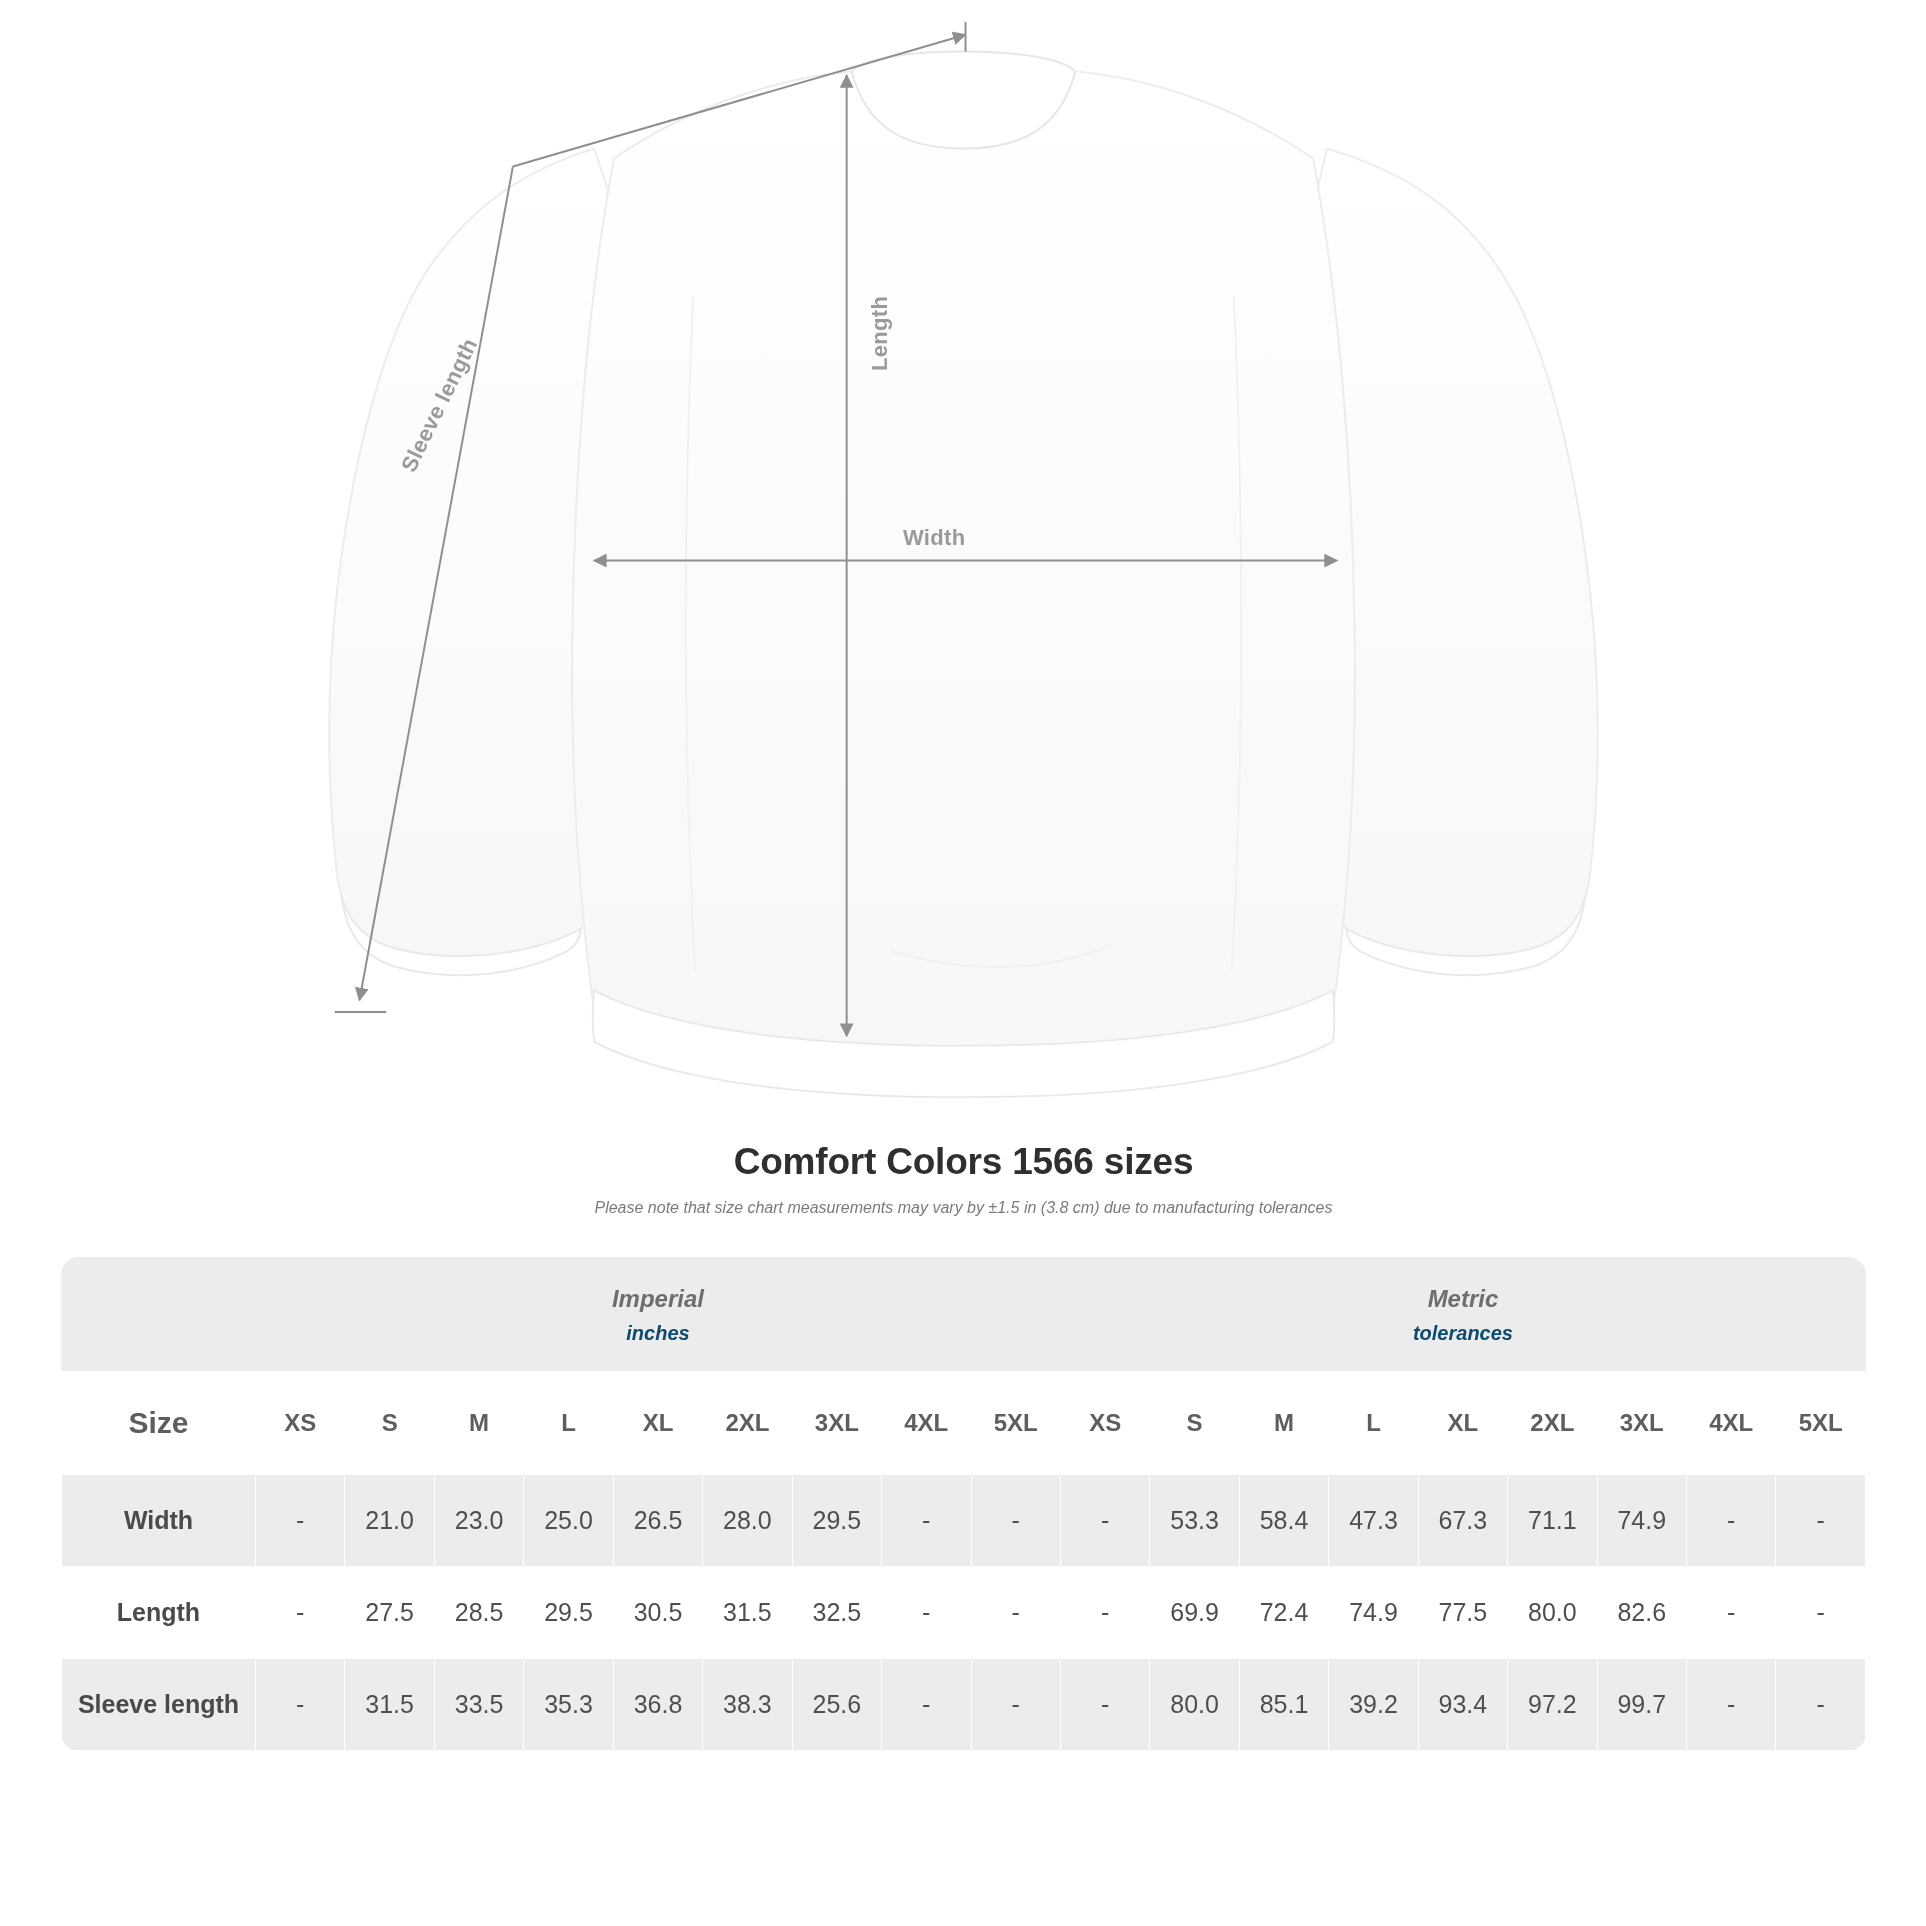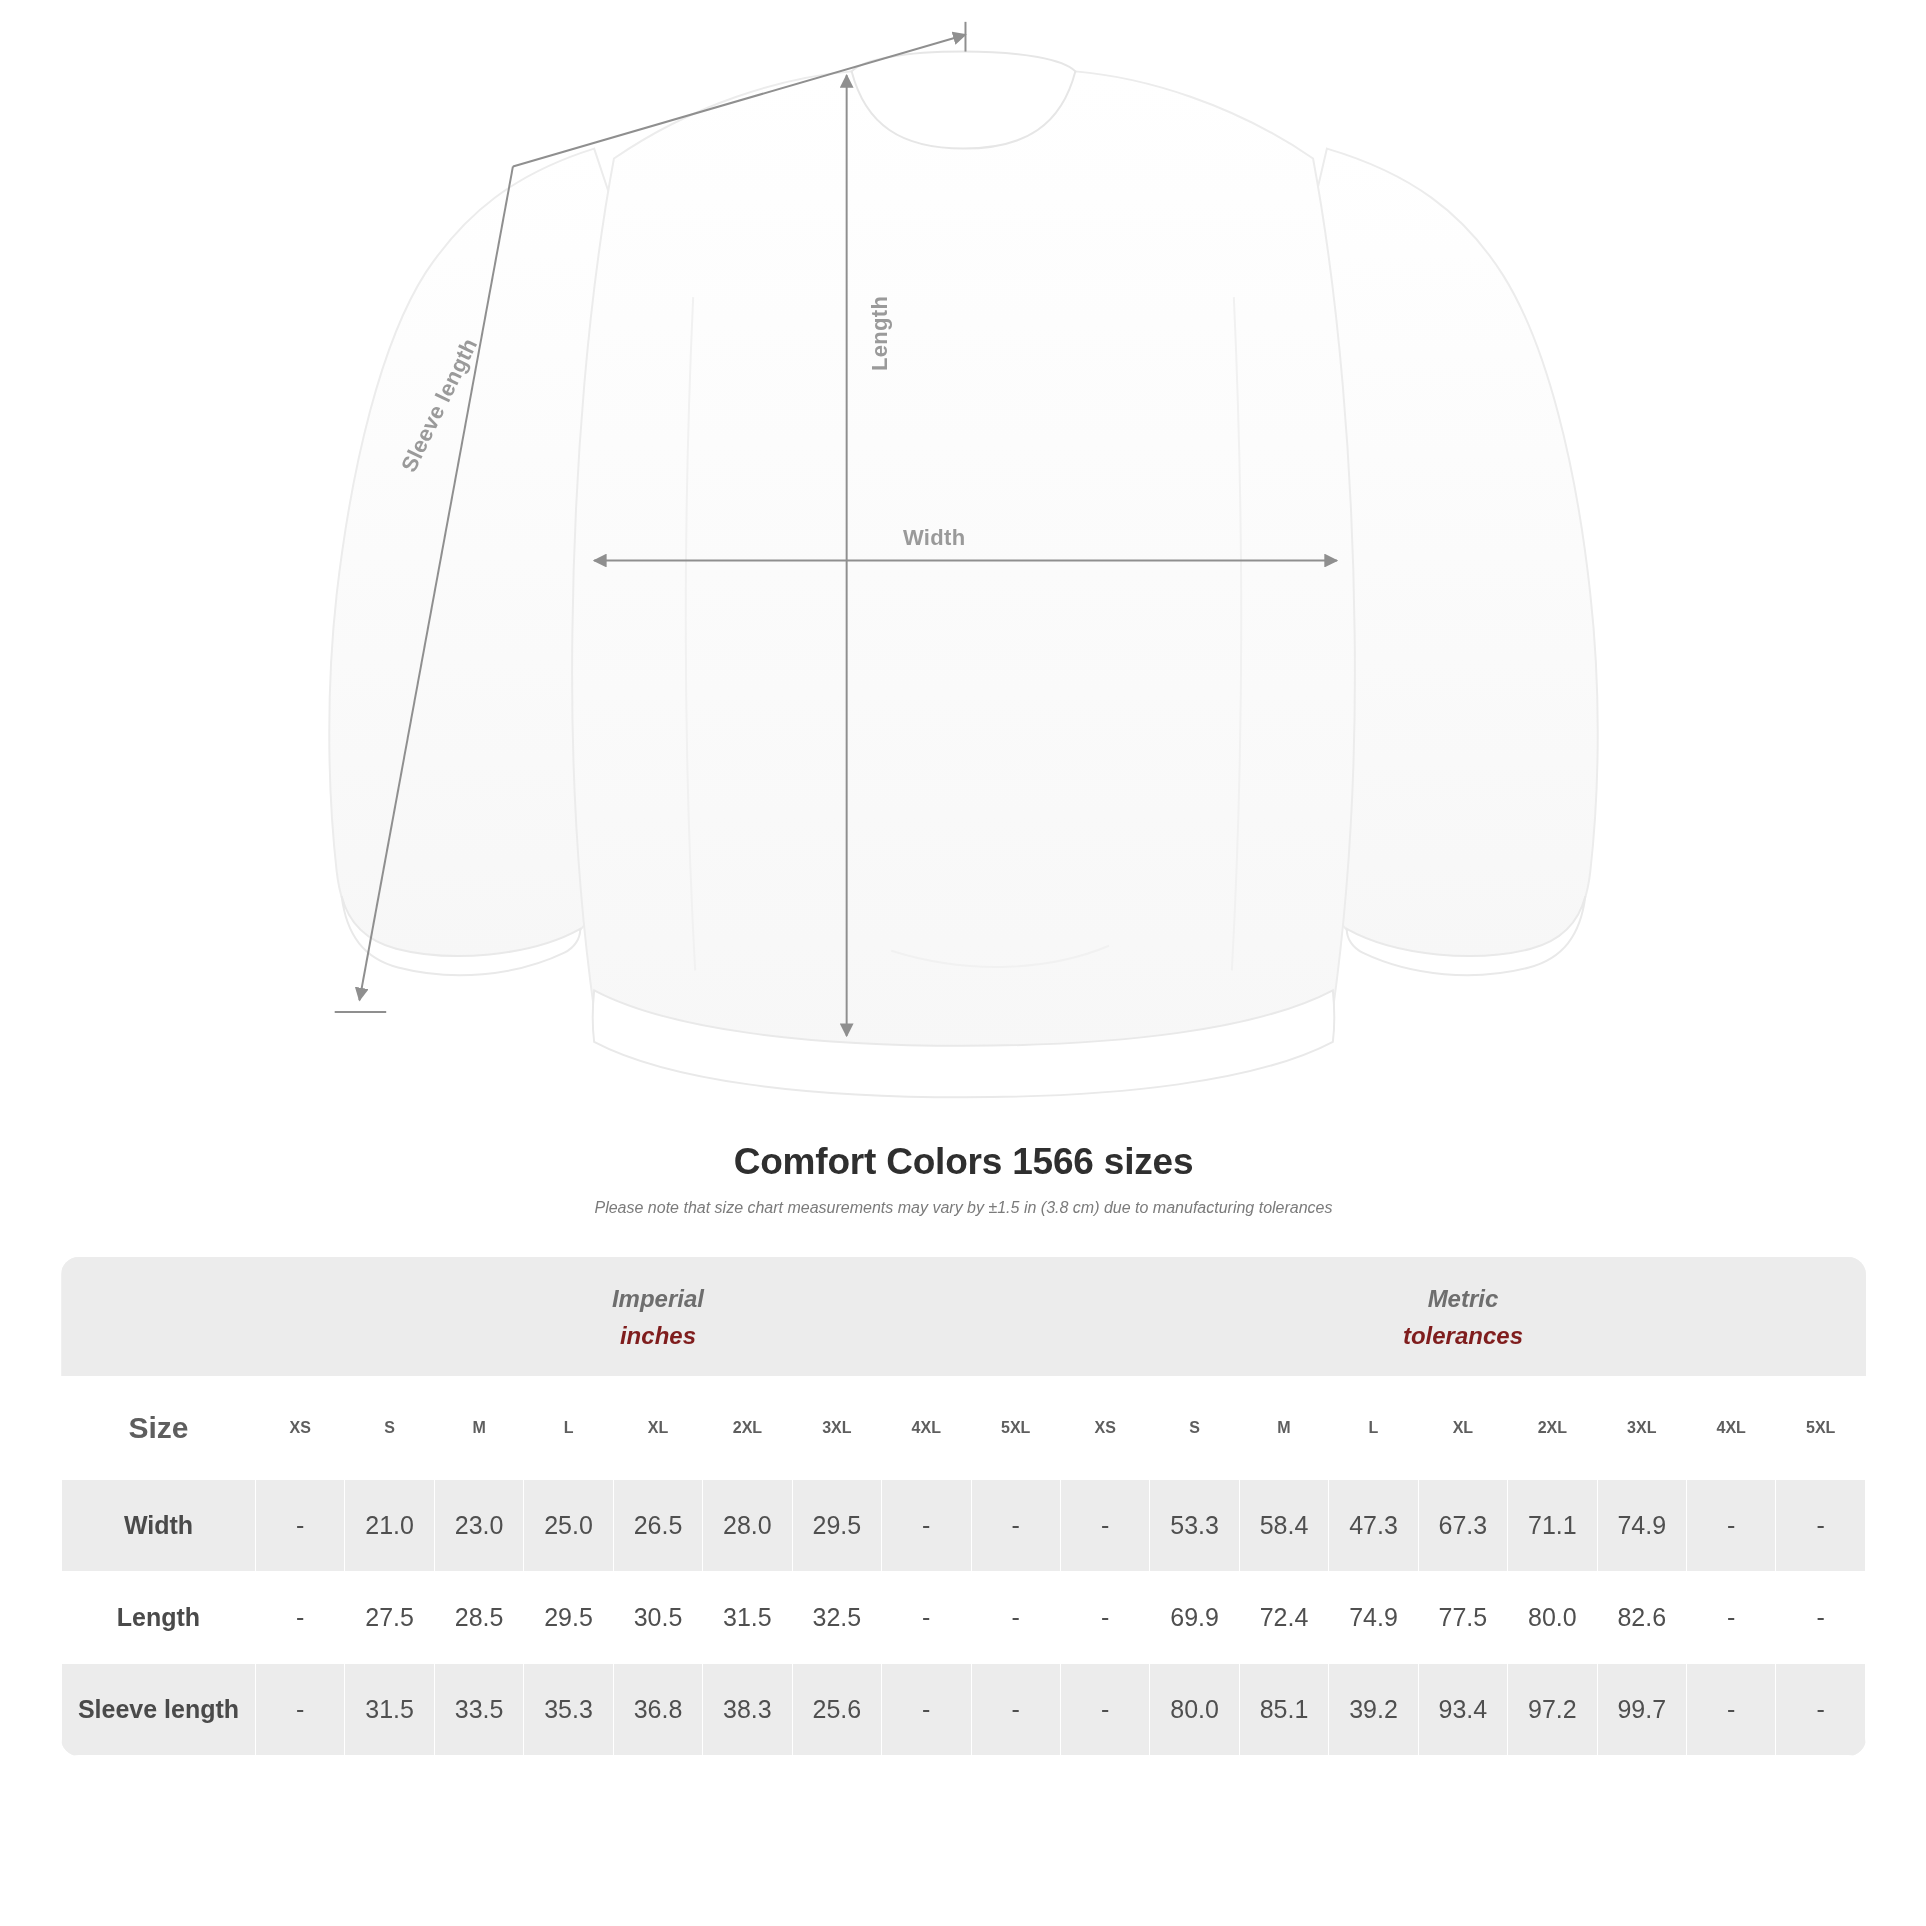--- a/index.html
+++ b/index.html
@@ -88,27 +88,27 @@
     padding: 28px 0 26px 0;
   }
   .unit-name {
     font-size: 24px;
     font-style: italic;
     font-weight: bold;
     color: #6e6e6e;
   }
   .unit-sub {
     margin-top: 9px;
-    font-size: 24px;
+    font-size: 20px;
     font-style: italic;
-    color: #7f1d1d;
+    color: #0c4a6e;
   }
   thead .size-row th {
     background: #ffffff;
-    font-size: 16px;
+    font-size: 24px;
     font-weight: bold;
     color: #5e5e5e;
     padding: 34px 0;
   }
   thead .size-row th.rowhead { font-size: 30px; }
   tbody tr.odd td { background: #ececec; }
   tbody tr.even td { background: #ffffff; }
   tbody td {
     padding: 31px 0;
     font-size: 25px;

